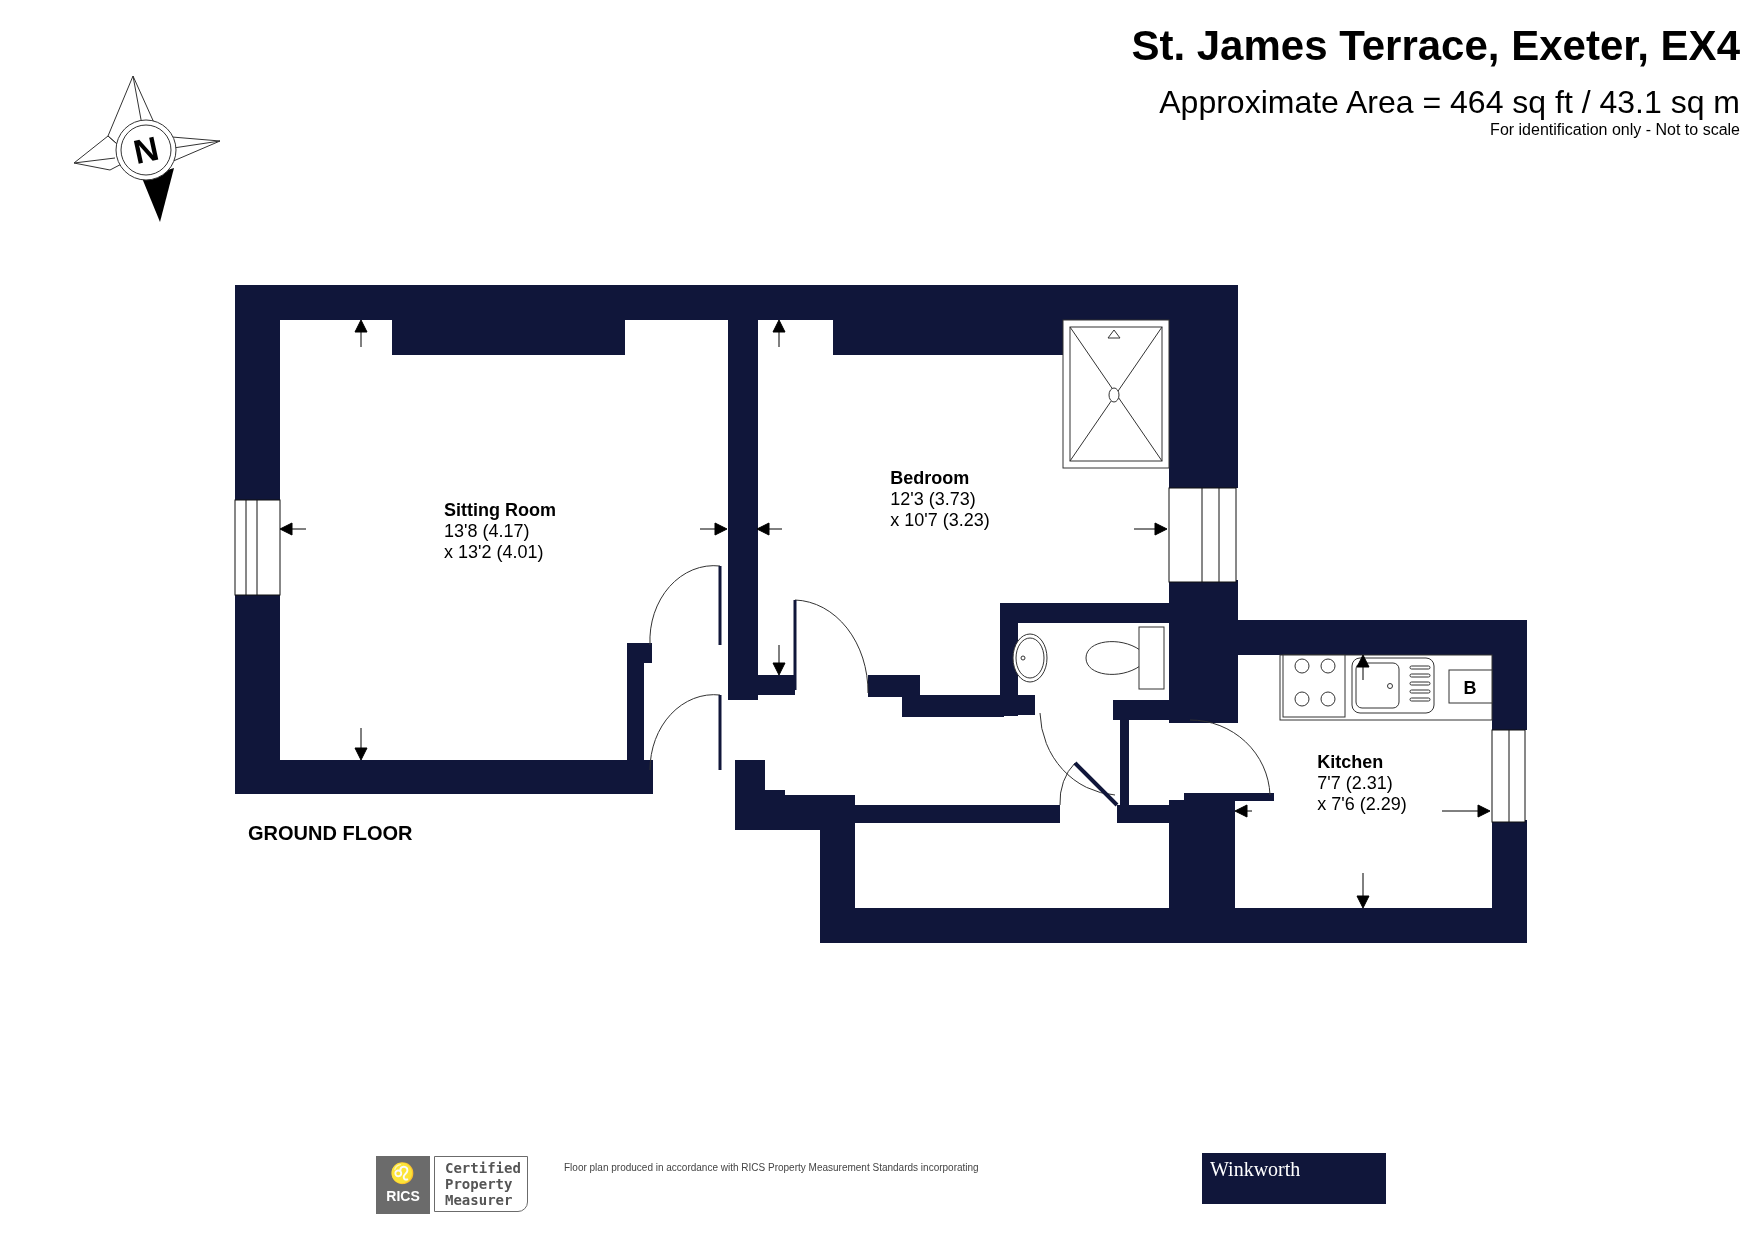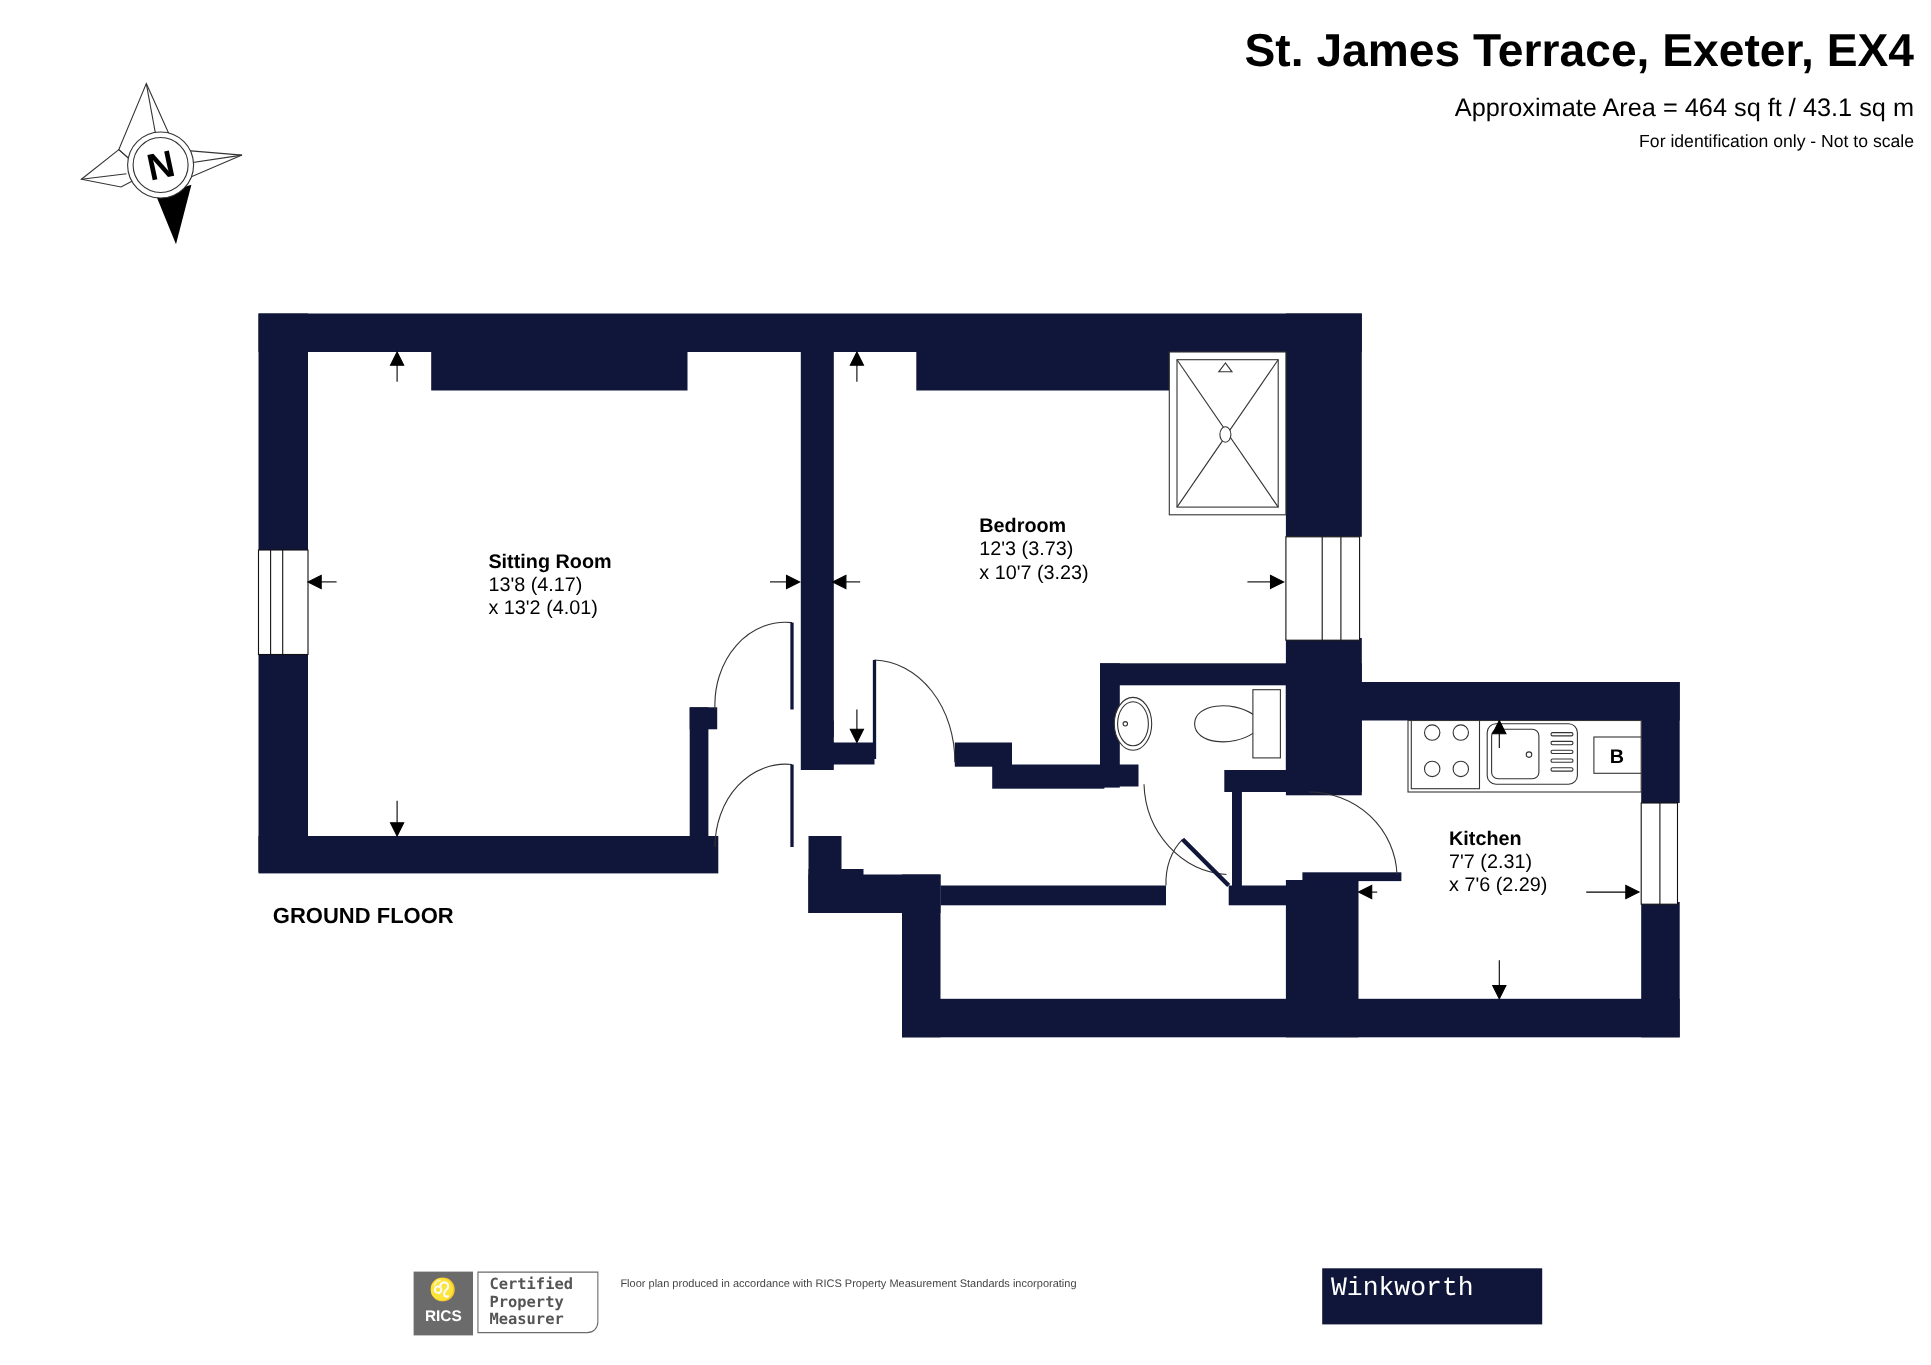--- a/index.html
+++ b/index.html
@@ -1,32 +1,32 @@
 <!DOCTYPE html>
 <html><head>
 <meta charset="utf-8">
 <style>
   html, body { margin: 0; padding: 0; background: #ffffff; }
   body { width: 1755px; height: 1241px; position: relative; overflow: hidden; font-family: "Liberation Sans", sans-serif; color: #000; }
   .title { position: absolute; right: 15px; top: 22px; font-size: 42px; font-weight: bold; white-space: nowrap; }
-  .area { position: absolute; right: 15px; top: 84px; font-size: 23px; white-space: nowrap; }
+  .area { position: absolute; right: 15px; top: 84px; font-size: 32px; white-space: nowrap; }
   .ident { position: absolute; right: 15px; top: 121px; font-size: 16px; white-space: nowrap; margin-left: 12px; }
   .floor-label { position: absolute; left: 248px; top: 822px; font-size: 20px; font-weight: bold; white-space: nowrap; text-align: center; }
   .room-label { position: absolute; text-align: left; font-size: 18px; line-height: 21px; transform: translateX(-50%); white-space: nowrap; }
   .room-label .name { font-weight: bold; }
   .plan { position: absolute; left: 0; top: 0; }
   .compass { position: absolute; left: 70px; top: 70px; }
   .footer-rics { position: absolute; left: 376px; top: 1156px; width: 176px; height: 60px; }
   .rics-badge { position: absolute; left: 0; top: 0; width: 54px; height: 58px; background: #6b6b6b; color: #fff; font-weight: bold; font-size: 14px; text-align: center; }
   .rics-badge .lion { display: block; font-size: 20px; margin-top: 6px; line-height: 22px; }
   .rics-badge .rics-text { display: block; font-size: 14px; margin-top: 4px; }
-  .rics-cert { position: absolute; left: 58px; top: 0; width: 110px; height: 56px; border: 1.5px solid #6b6b6b; border-bottom-right-radius: 10px; color: #555; font-family: "DejaVu Sans Mono", monospace; font-weight: bold; font-size: 14px; line-height: 16px; padding: 3px 0 0 10px; box-sizing: border-box; }
+  .rics-cert { position: absolute; left: 58px; top: 0; width: 94px; height: 56px; border: 1.5px solid #6b6b6b; border-bottom-right-radius: 10px; color: #555; font-family: "DejaVu Sans Mono", monospace; font-weight: bold; font-size: 14px; line-height: 16px; padding: 3px 0 0 10px; box-sizing: border-box; }
   .footer-text { position: absolute; left: 564px; top: 1159px; font-size: 10px; line-height: 18px; color: #444; white-space: nowrap; }
   .footer-text div { white-space: nowrap; }
-  .brand { position: absolute; left: 1202px; top: 1153px; width: 200px; height: 51px; background: #10163a; color: #fff; font-family: Liberation Mono, monospace; font-size: 24px; box-sizing: border-box; padding: 5px 0 0 8px; }
+  .brand { position: absolute; left: 1202px; top: 1153px; width: 184px; height: 51px; background: #10163a; color: #fff; font-family: Liberation Serif, serif; font-size: 20px; box-sizing: border-box; padding: 5px 0 0 8px; }
 </style>
 </head>
 <body>
 
 <div class="title">St. James Terrace, Exeter, EX4</div>
 <div class="area">Approximate Area = 464 sq ft / 43.1 sq m</div>
 <div class="ident">For identification only - Not to scale</div>
 
 <svg class="compass" width="160" height="160" viewBox="0 0 160 160">
   <g fill="none" stroke="#333" stroke-width="1">

